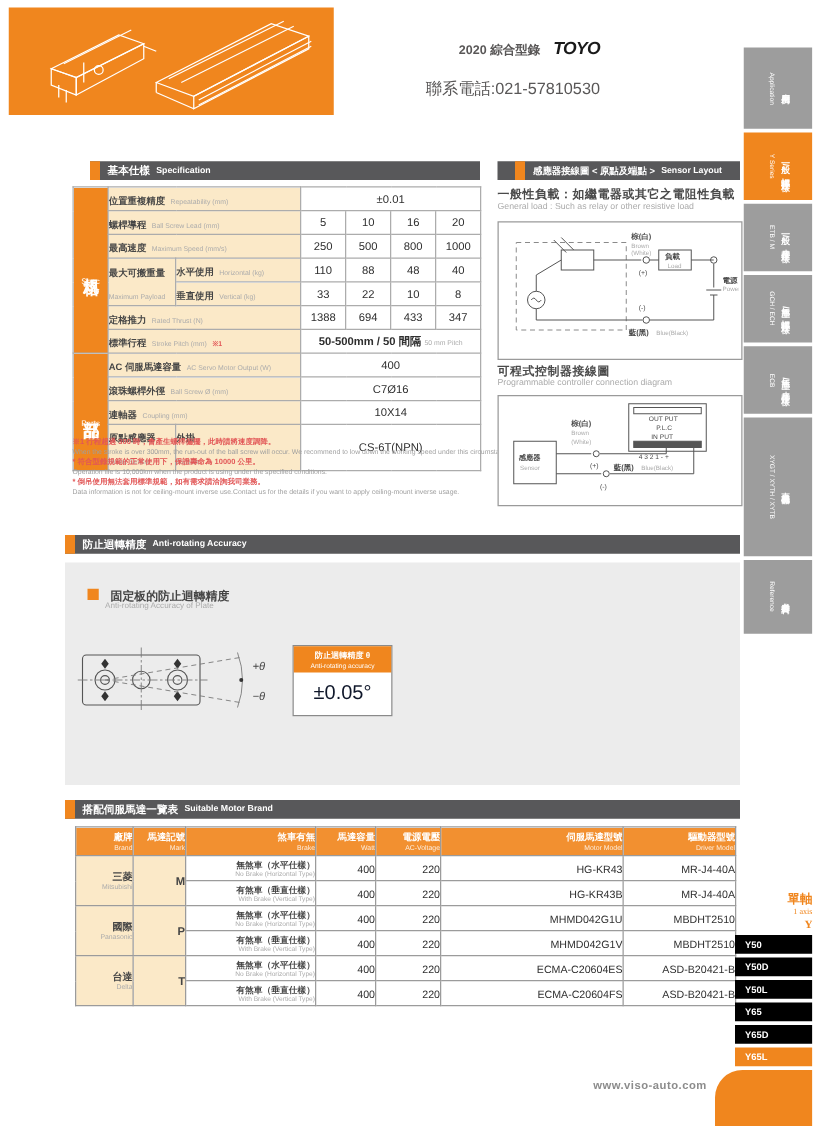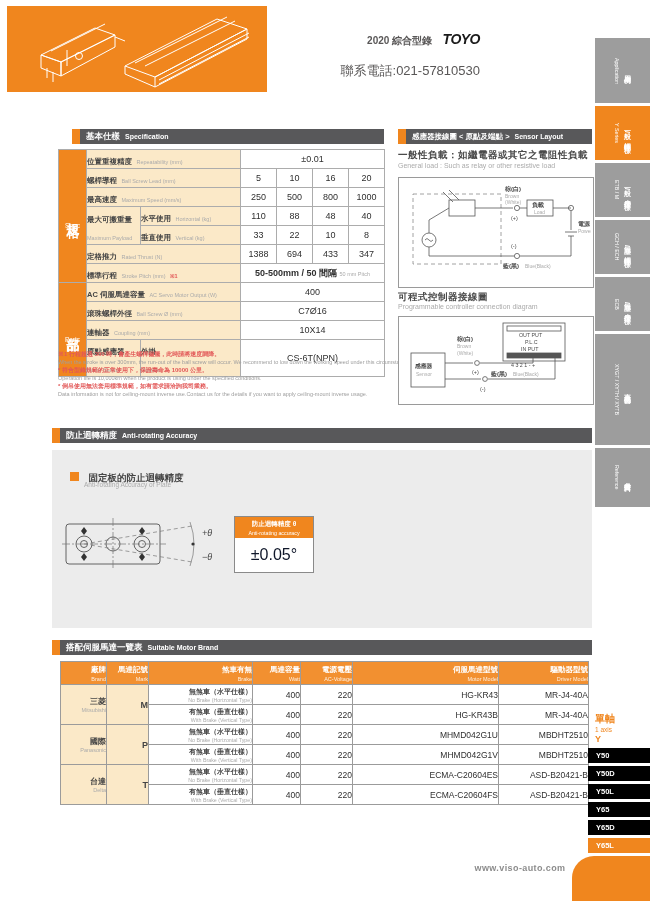--- a/index.html
+++ b/index.html
@@ -62,21 +62,21 @@
   td.mval{font-size:8.5px;color:#2f2f2f;background:#fff;}
 
   
   .side-tab{position:absolute;left:595px;width:55px;background:#9D9D9D;color:#fff;
             display:flex;flex-direction:row;align-items:center;justify-content:center;cursor:pointer;}
   .side-tab.active{background:#F0861E;}
   .st-en{writing-mode:vertical-rl;font-size:5.3px;line-height:8px;max-height:95%;}
   .st-zh{writing-mode:vertical-rl;font-size:7px;font-weight:bold;letter-spacing:1px;line-height:9px;margin-left:2px;}
 
   
-  .axis-head{position:absolute;left:595px;top:712px;width:55px;text-align:left;color:#F0861E;}
+  .axis-head{position:absolute;left:595px;top:712px;width:55px;text-align:right;color:#F0861E;font-family:Liberation Serif, serif;}
   .axis-head .a1{font-size:10px;font-weight:bold;display:block;}
   .axis-head .a2{font-size:6.5px;display:block;}
   .axis-head .a3{font-size:9px;font-weight:bold;display:block;margin-top:1px;}
   .axis-tab{position:absolute;left:588px;width:62px;height:15px;background:#000000;color:#fff;
             font-size:7.5px;font-weight:bold;line-height:15px;padding-left:8px;box-sizing:border-box;cursor:pointer;}
   .axis-tab.active{background:#F0861E;}
 
   .swoosh{position:absolute;left:572px;top:856px;width:78px;height:45px;background:#F0861E;border-top-left-radius:22px;}
   .website{position:absolute;left:450px;top:863px;width:140px;text-align:center;
            font-size:9px;font-weight:bold;color:#8c8c8c;letter-spacing:0.4px;}
@@ -243,21 +243,21 @@
 
   <div class="notes">
     <div class="n-red">※1 行程超過 300 時，會產生螺桿偏擺，此時請將速度調降。</div>
     <div class="n-gray">When the stroke is over 300mm, the run-out of the ball screw will occur. We recommend to low down the working speed under this circumstances.</div>
     <div class="n-red">* 符合型錄規範的正常使用下，保證壽命為 10000 公里。</div>
     <div class="n-gray">Operation life is 10,000km when the product is using under the specified conditions.</div>
     <div class="n-red">* 倒吊使用無法套用標準規範，如有需求請洽詢我司業務。</div>
     <div class="n-gray">Data information is not for ceiling-mount inverse use.Contact us for the details if you want to apply ceiling-mount inverse usage.</div>
   </div>
 
-  <div class="secbar" style="left:398px;top:129px;width:194px;">
+  <div class="secbar" style="left:398px;top:129px;width:194px;justify-content:center;">
     <span class="accent"></span>
     <span class="t-zh" style="font-size:7.5px;">感應器接線圖 &lt; 原點及端點 &gt;</span>
     <span class="t-en">Sensor Layout</span>
   </div>
   <div class="zh-head" style="left:398px;top:149px;">一般性負載：如繼電器或其它之電阻性負載</div>
   <div class="en-sub" style="left:398px;top:162px;">General load : Such as relay or other resistive load</div>
 
   <div class="diagram-panel" style="top:177px;height:109px;">
     <svg width="192" height="107" viewBox="0 0 192 107">
       <g stroke="#8a8a8a" fill="none" stroke-width="0.8">

